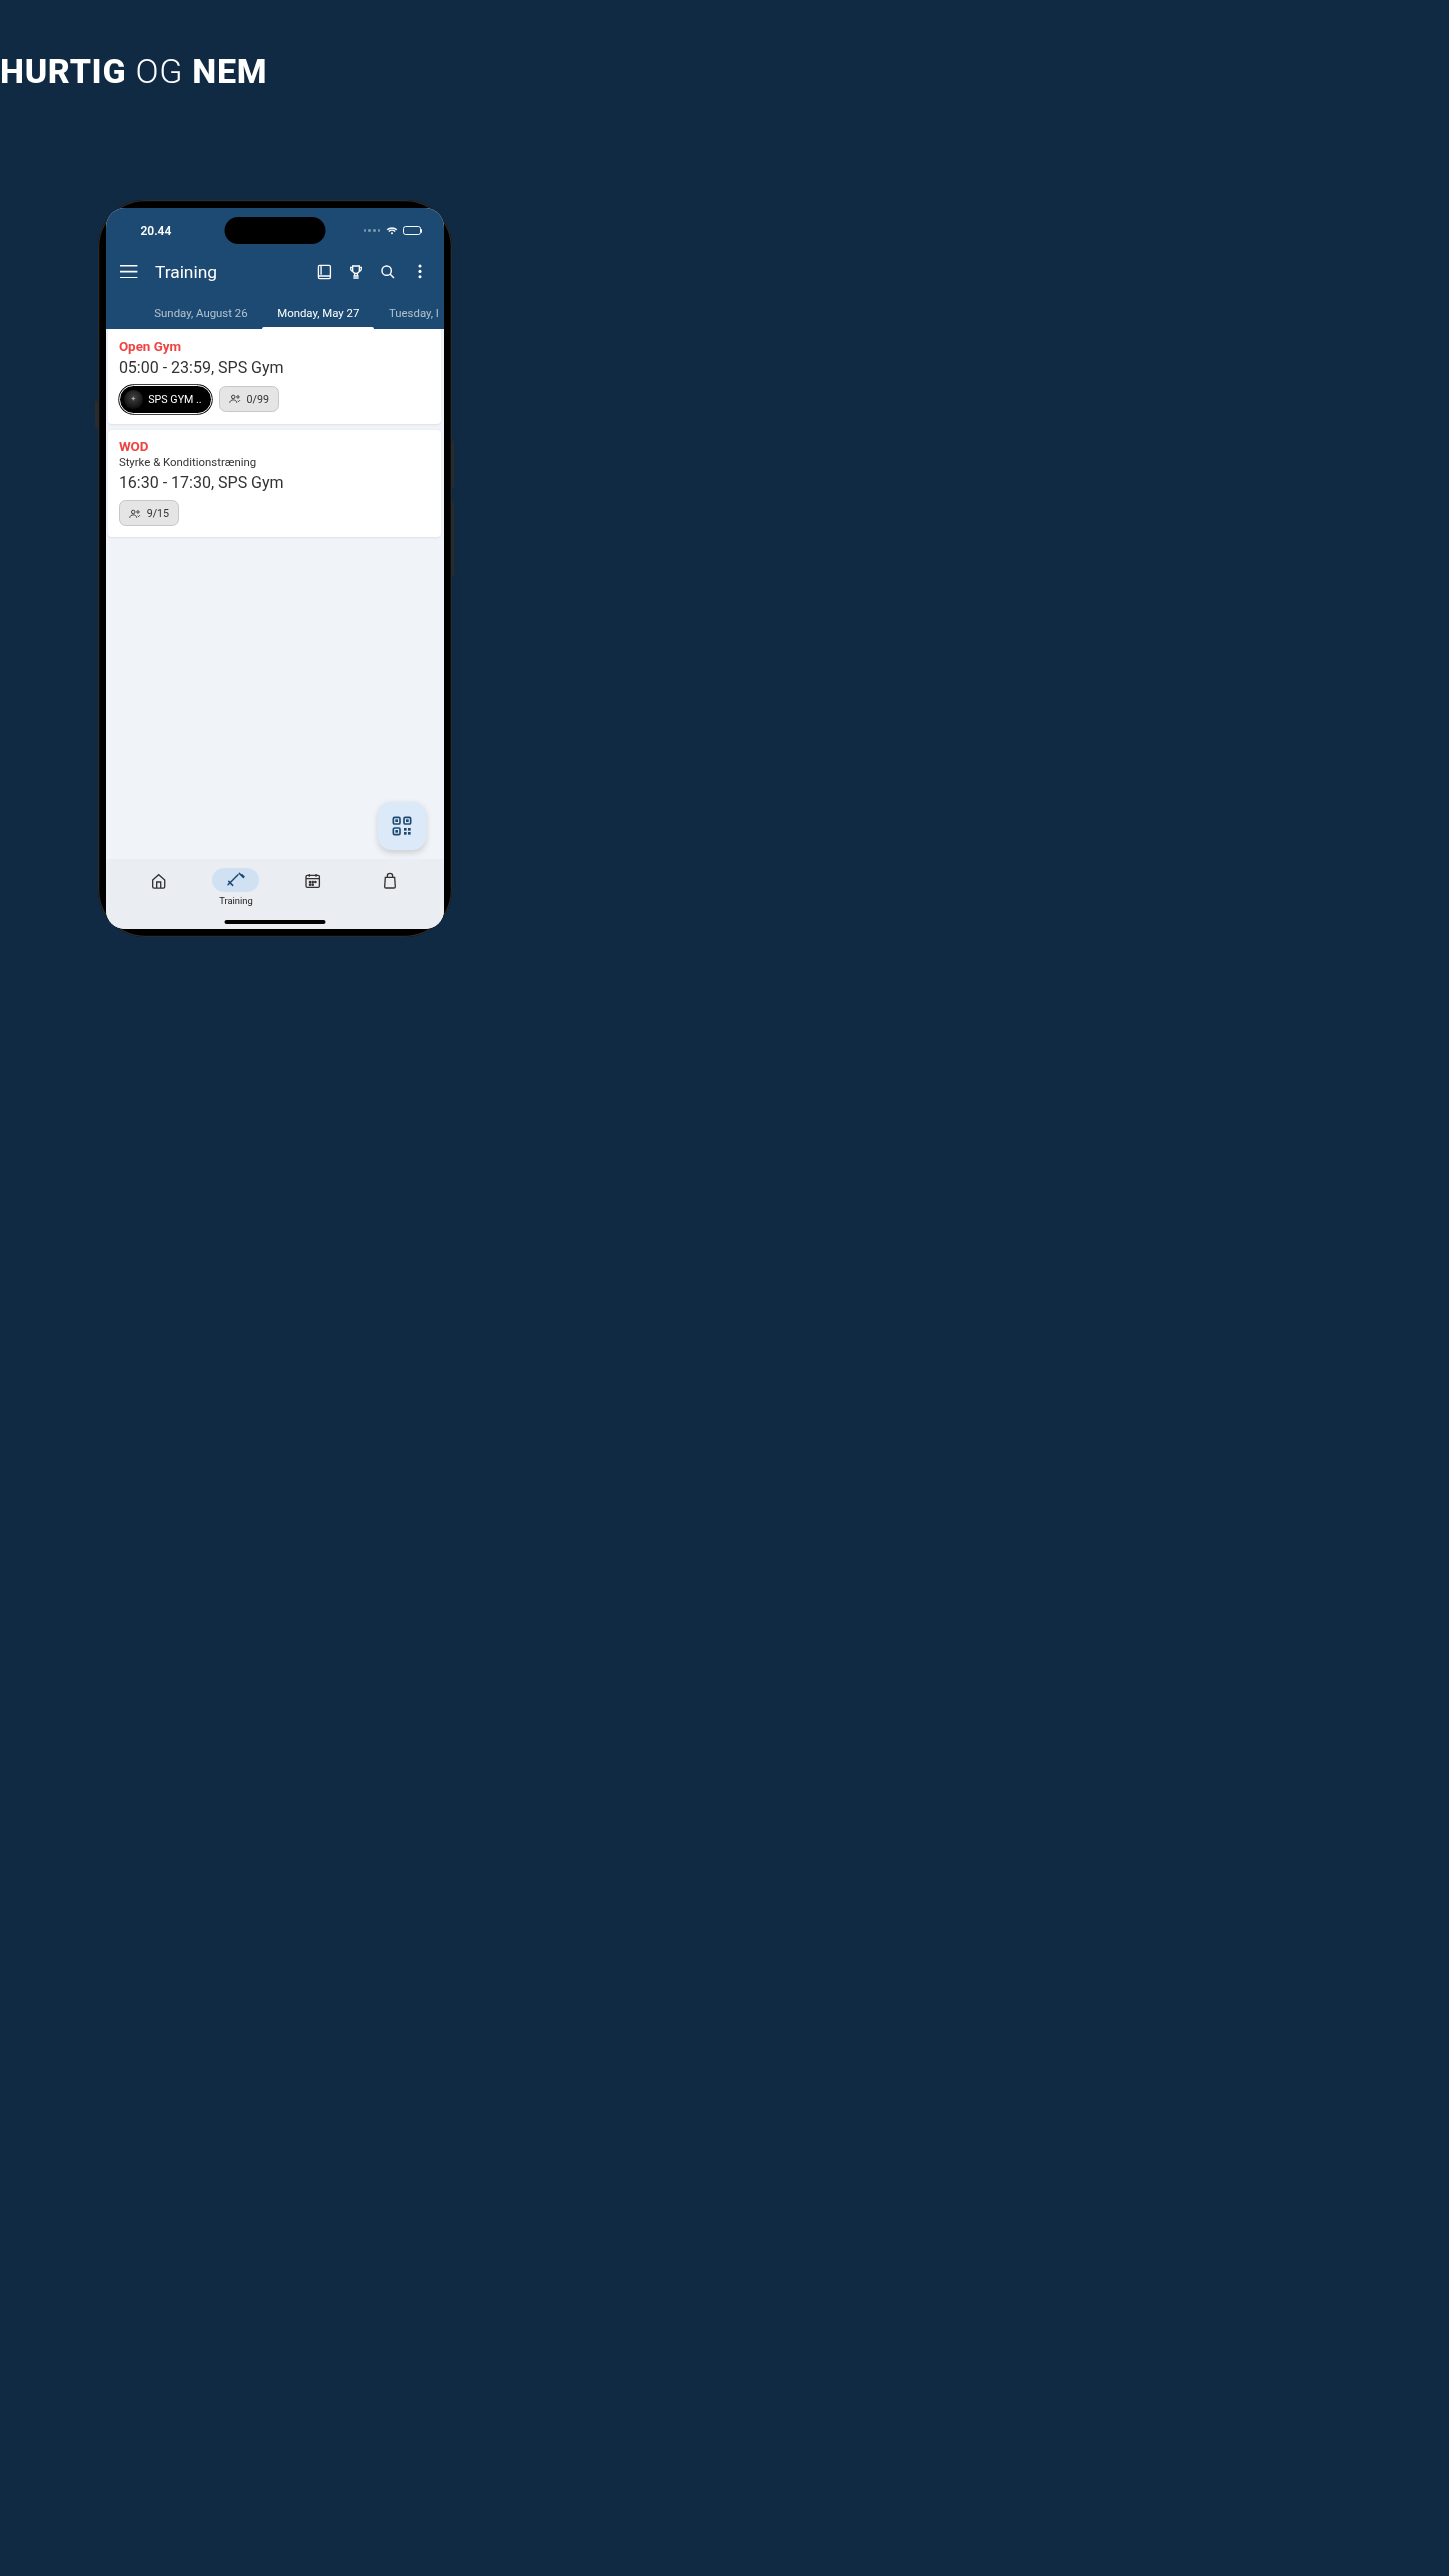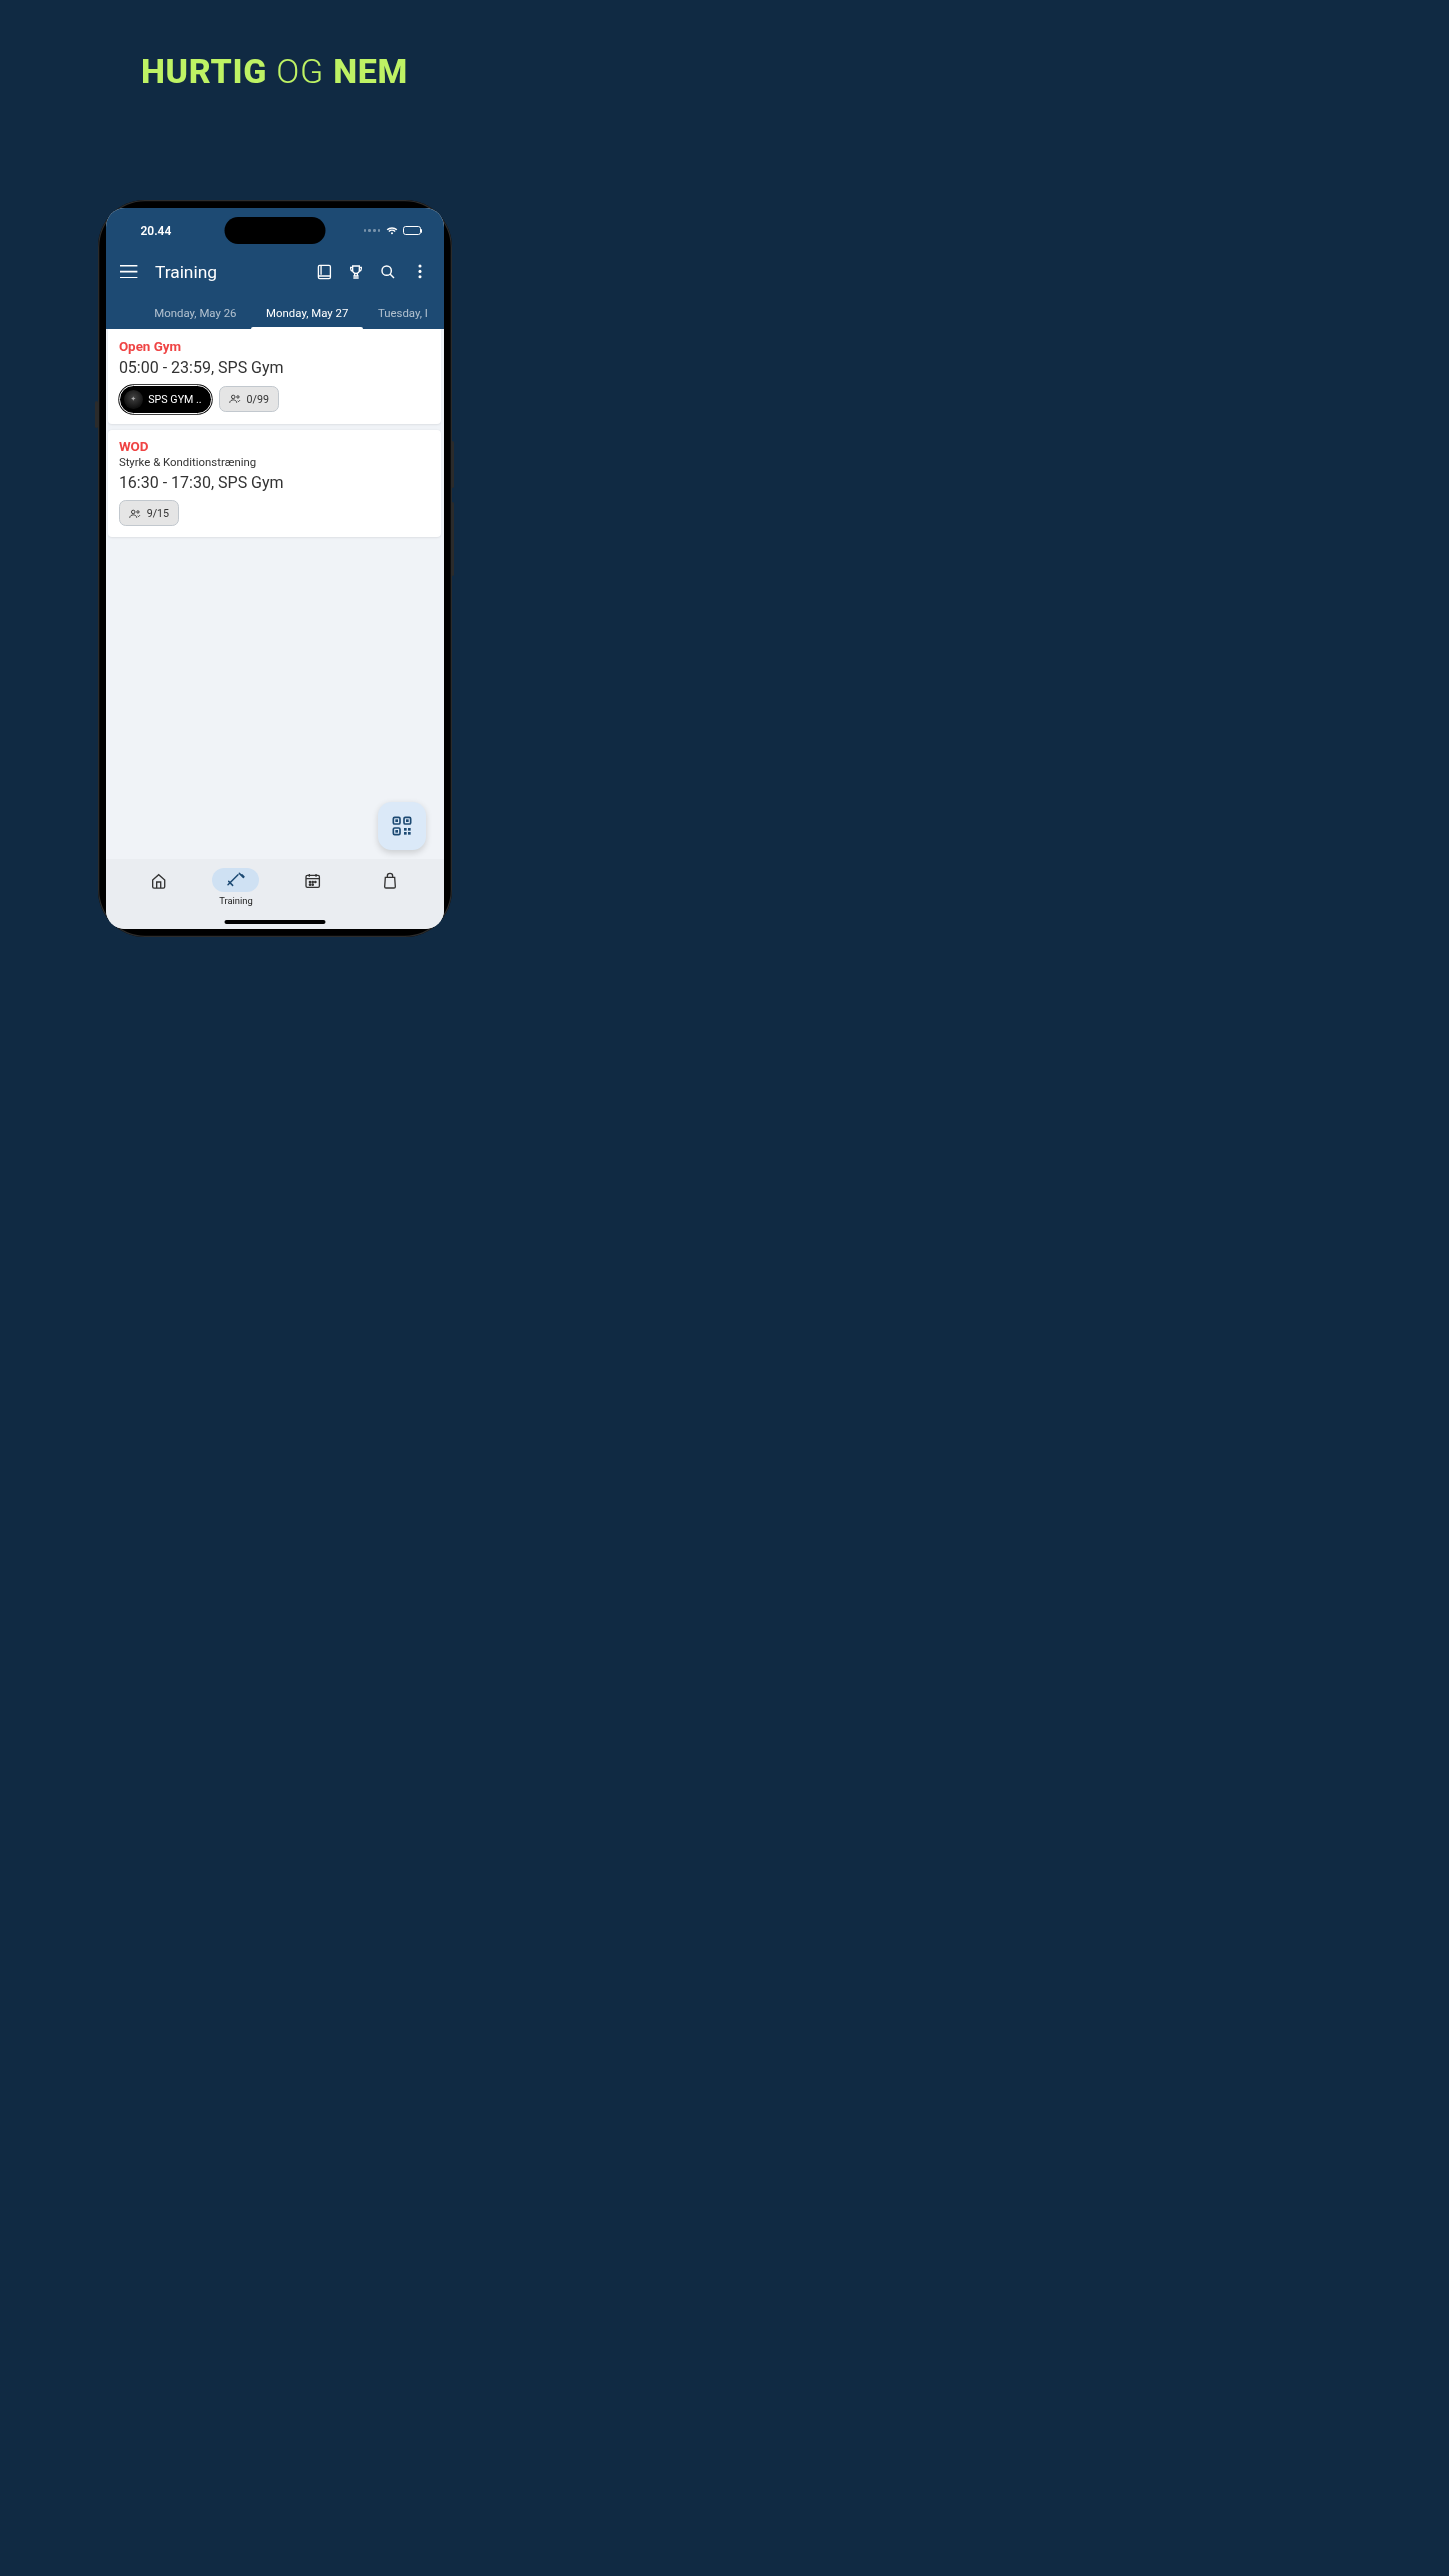--- a/index.html
+++ b/index.html
@@ -5,22 +5,22 @@
   * { box-sizing: border-box; margin: 0; padding: 0; }
   body {
     background: #102a43;
     width: 549px;
     height: 977px;
     font-family: -apple-system, BlinkMacSystemFont, "Segoe UI", Roboto, sans-serif;
     overflow: hidden;
     position: relative;
   }
   .promo-heading {
-    text-align: center;
-    color: #bef264;
+    text-align: left;
+    color: #ffffff;
     font-size: 34px;
     letter-spacing: 0.7px;
     padding-top: 50px;
     line-height: 1.25;
   }
   .promo-heading .thin { font-weight: 300; }
   .promo-heading .bold { font-weight: 800; }
 
   
   .phone {
@@ -291,21 +291,21 @@
       <div class="icon-btn">
         <svg width="4" height="14.8" viewBox="0 0 6 22" fill="#fff">
             <circle cx="3" cy="3" r="2.3"></circle>
             <circle cx="3" cy="11" r="2.3"></circle>
             <circle cx="3" cy="19" r="2.3"></circle>
           </svg>
       </div>
     </div>
 
     <div class="datetabs">
-      <div class="datetab">Monday, May 26</div>
+      <div class="datetab">Sunday, August 26</div>
       <div class="datetab active">Monday, May 27</div>
       <div class="datetab">Tuesday, I</div>
     </div>
 
     <div class="content">
 
       <div class="card">
         <div class="ct-title">Open Gym</div>
         <div class="ct-time">05:00 - 23:59, SPS Gym</div>
         <div class="ct-row">

